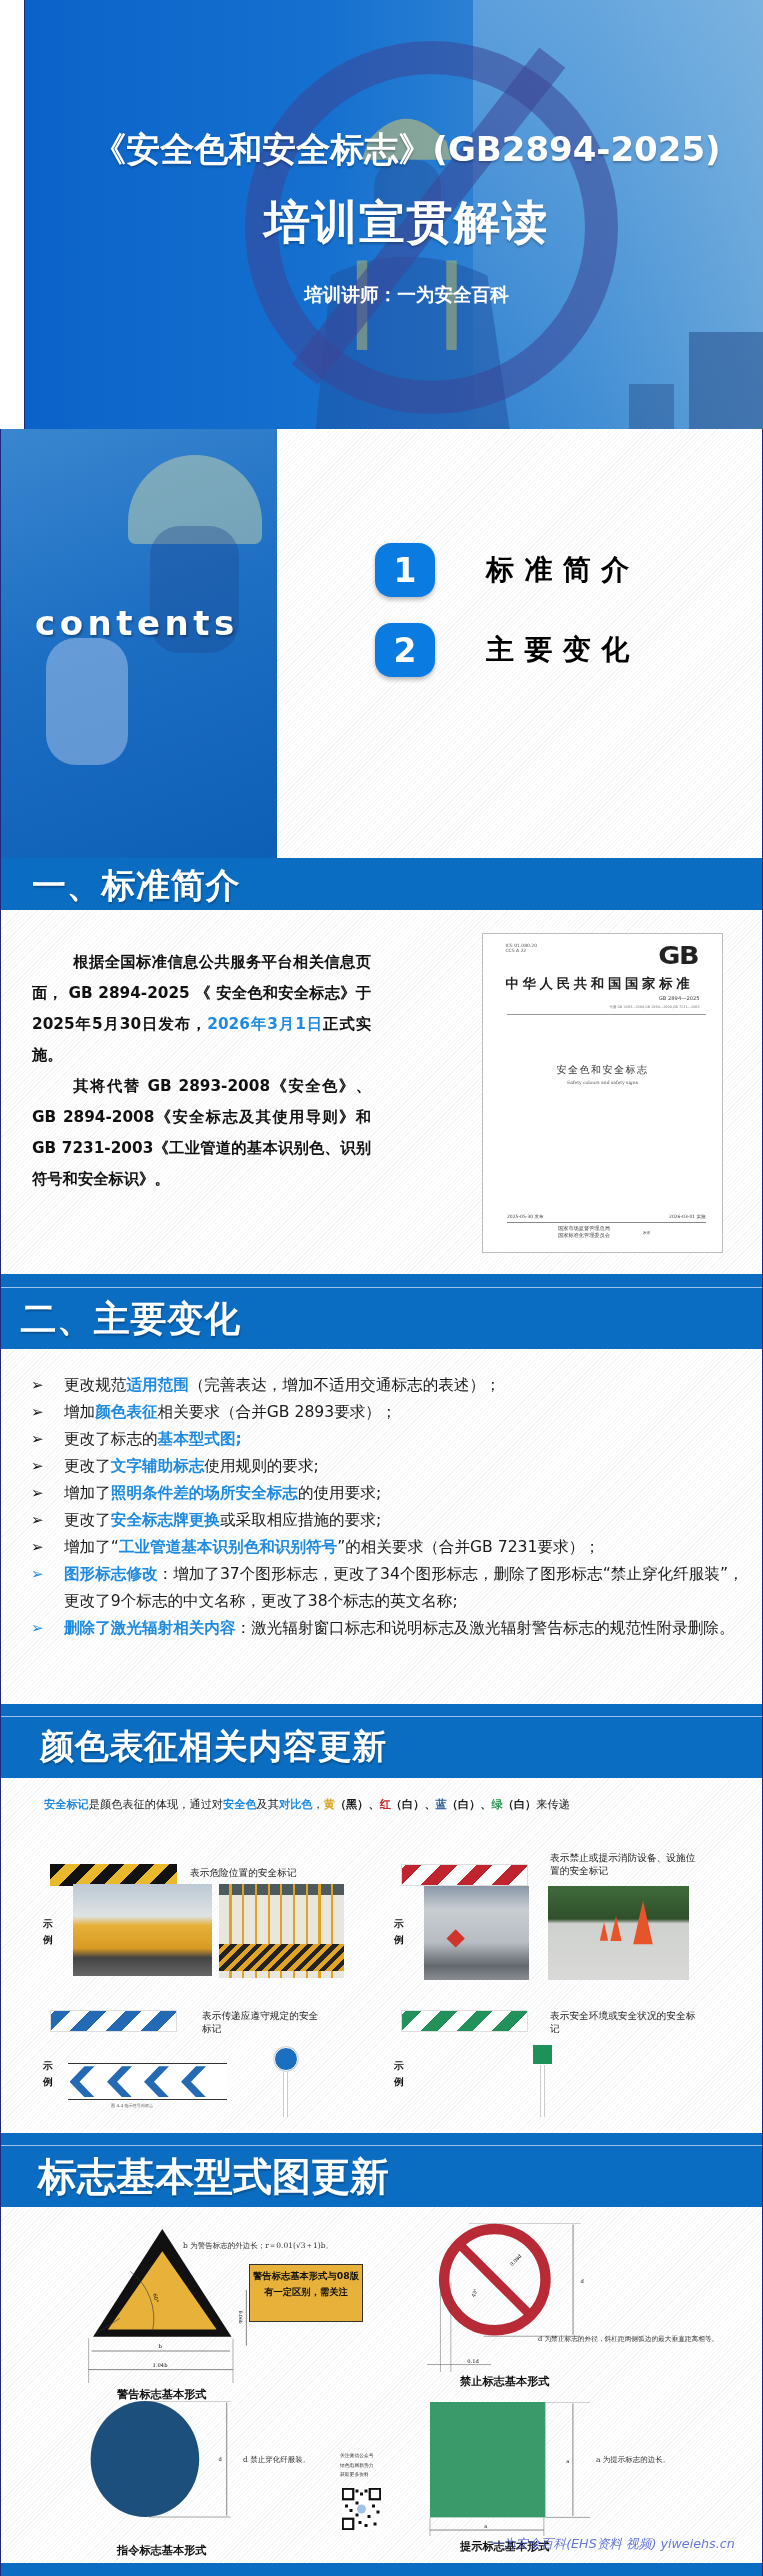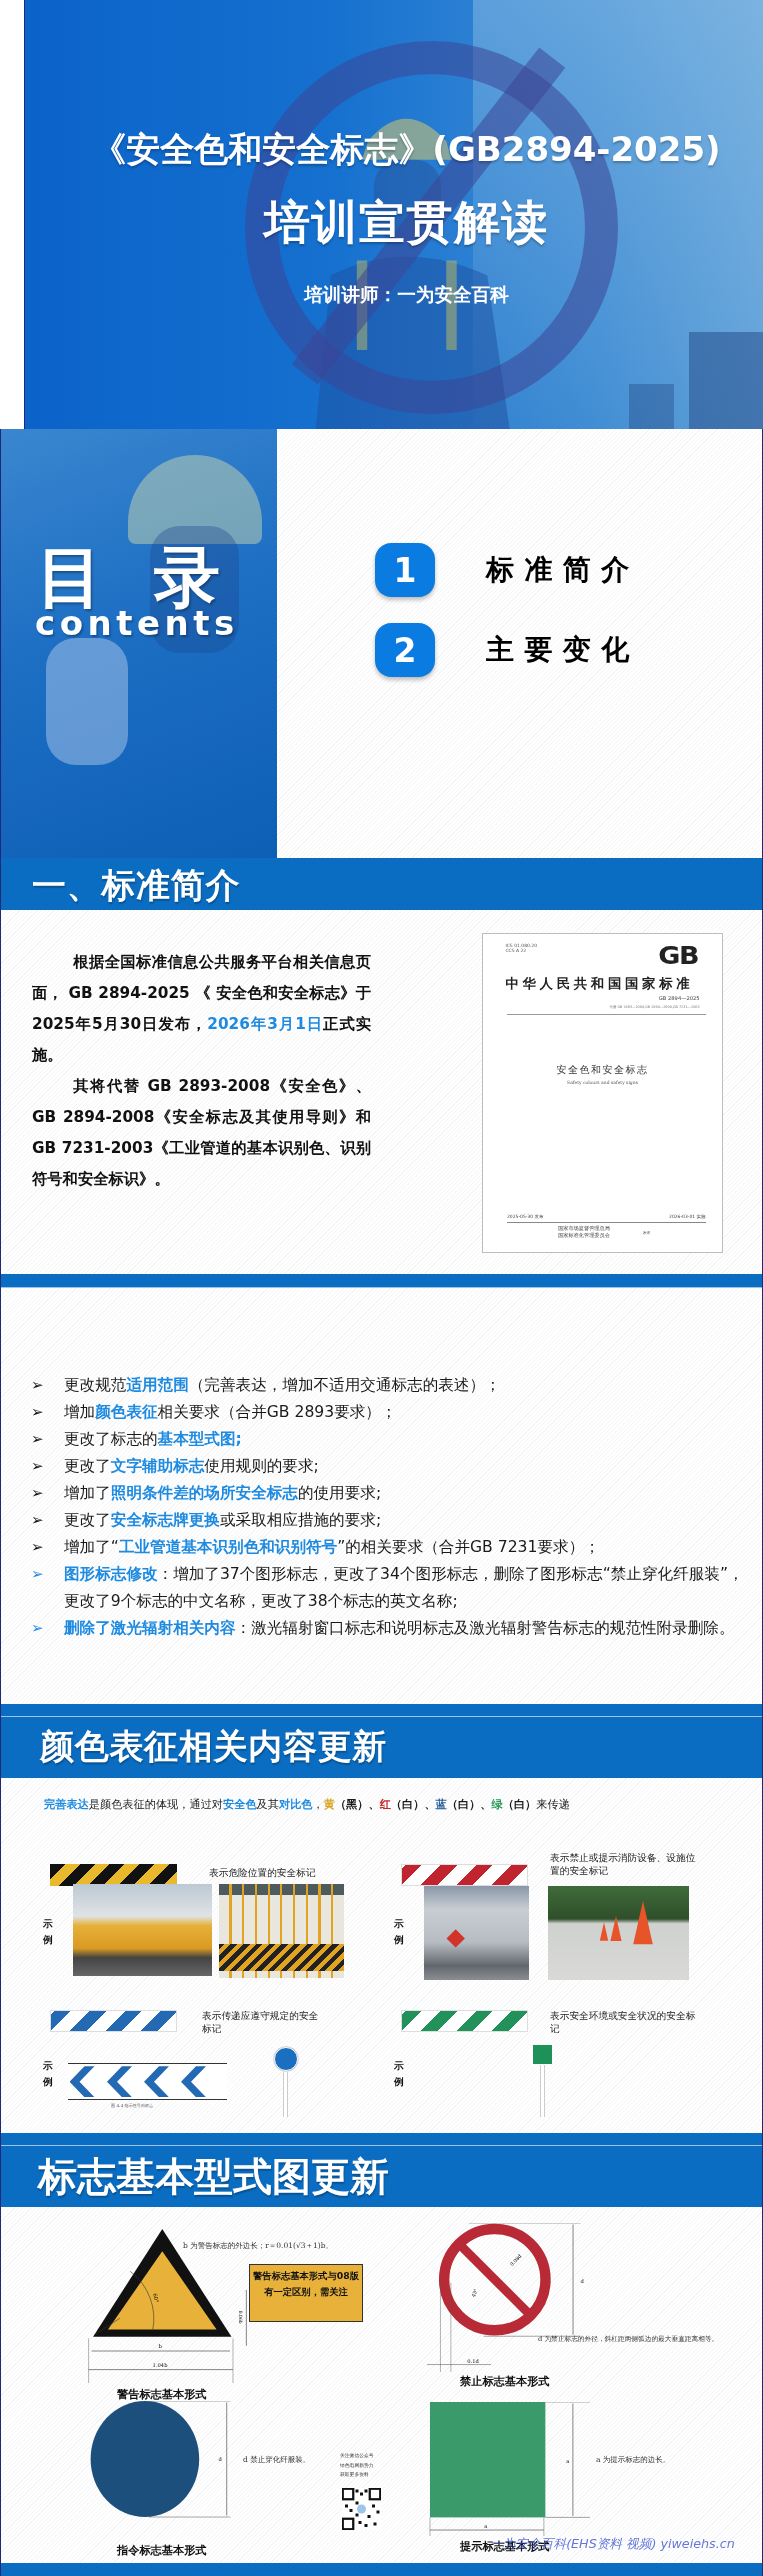--- a/index.html
+++ b/index.html
@@ -156,23 +156,20 @@
     <h2>培训宣贯解读</h2>
     <div class="lecturer">培训讲师：一为安全百科</div>
   </section>
 
   <section id="s2" class="slide hatch">
     <div class="left">
       <div class="helmet"></div>
       <div class="face"></div>
       <div class="glove"></div>
     </div>
-    <div class="mulu">
-      <span>目</span><span>录</span>
-    </div>
     <div class="contents-en">contents</div>
 
     <div class="toc-item" style="top:114px">
       <div class="num">1</div>
       <div class="toc-label">标准简介</div>
     </div>
     <div class="toc-item" style="top:194px">
       <div class="num">2</div>
       <div class="toc-label">主要变化</div>
     </div>
@@ -206,20 +203,23 @@
           <div>国家市场监督管理总局</div>
           <div>国家标准化管理委员会</div>
         </div>
       <div class="fabu">发布</div>
     </div>
     <div class="bottom-strip" style="height:12.7px"></div>
   </section>
 
   <section id="s4" class="slide hatch">
     <div class="top-strip"></div>
+    <div class="title-bar">
+      <div class="t">二、主要变化</div>
+    </div>
     <ul>
       <li><span class="arrow">➢</span><span>更改规范</span><span class="hl">适用范围</span><span>（完善表达，增加不适用交通标志的表述）；</span></li>
       <li><span class="arrow">➢</span><span>增加</span><span class="hl">颜色表征</span><span>相关要求（合并GB 2893要求）；</span></li>
       <li><span class="arrow">➢</span><span>更改了标志的</span><span class="hl">基本型式图;</span><span></span></li>
       <li><span class="arrow">➢</span><span>更改了</span><span class="hl">文字辅助标志</span><span>使用规则的要求;</span></li>
       <li><span class="arrow">➢</span><span>增加了</span><span class="hl">照明条件差的场所安全标志</span><span>的使用要求;</span></li>
       <li><span class="arrow">➢</span><span>更改了</span><span class="hl">安全标志牌更换</span><span>或采取相应措施的要求;</span></li>
       <li><span class="arrow">➢</span><span>增加了“</span><span class="hl">工业管道基本识别色和识别符号</span><span>”的相关要求（合并GB 7231要求）；</span></li>
       <li class="blue-arrow"><span class="arrow">➢</span><span></span><span class="hl">图形标志修改</span><span>：增加了37个图形标志，更改了34个图形标志，删除了图形标志“禁止穿化纤服装”，更改了9个标志的中文名称，更改了38个标志的英文名称;</span></li>
       <li class="blue-arrow"><span class="arrow">➢</span><span></span><span class="hl">删除了激光辐射相关内容</span><span>：激光辐射窗口标志和说明标志及激光辐射警告标志的规范性附录删除。</span></li>
@@ -227,26 +227,26 @@
     <div class="bottom-strip"></div>
   </section>
 
   <section id="s5" class="slide hatch">
     <div class="top-strip"></div>
     <div class="title-bar">
       <div class="t">颜色表征相关内容更新</div>
     </div>
     <div class="intro">
       <div>
-        <span class="hl">完善表达</span><span>是颜色表征的体现，通过对</span><span class="hl">安全色</span><span>及其</span><span class="hl">对比色</span><span>，</span><span class="c-yellow">黄</span><b>（黑）、</b><span class="c-red">红</span><b>（白）、</b><span class="c-blue">蓝</span><b>（白）、</b><span class="c-green">绿</span><b>（白）</b><span>来传递</span>
+        <span class="hl">安全标记</span><span>是颜色表征的体现，通过对</span><span class="hl">安全色</span><span>及其</span><span class="hl">对比色</span><span>，</span><span class="c-yellow">黄</span><b>（黑）、</b><span class="c-red">红</span><b>（白）、</b><span class="c-blue">蓝</span><b>（白）、</b><span class="c-green">绿</span><b>（白）</b><span>来传递</span>
       </div>
     </div>
 
     <div class="stripe stripe-yb" style="left:49px; top:160px;"></div>
-    <div class="desc" style="left:208px; top:163px; width:149px;">表示危险位置的安全标记</div>
+    <div class="desc" style="left:189px; top:163px; width:149px;">表示危险位置的安全标记</div>
     <div class="example" style="left:42px; top:212px;">
         <div>示</div>
         <div>例</div>
       </div>
     <div class="photo ph-crane" style="left:72px; top:180px; width:139px; height:92px;"></div>
     <div class="photo ph-fence" style="left:218px; top:180px; width:125px; height:94px;">
         <div class="ph-fence-bot"></div>
       </div>
 
     <div class="stripe stripe-rw" style="left:400px; top:160px;"></div>

